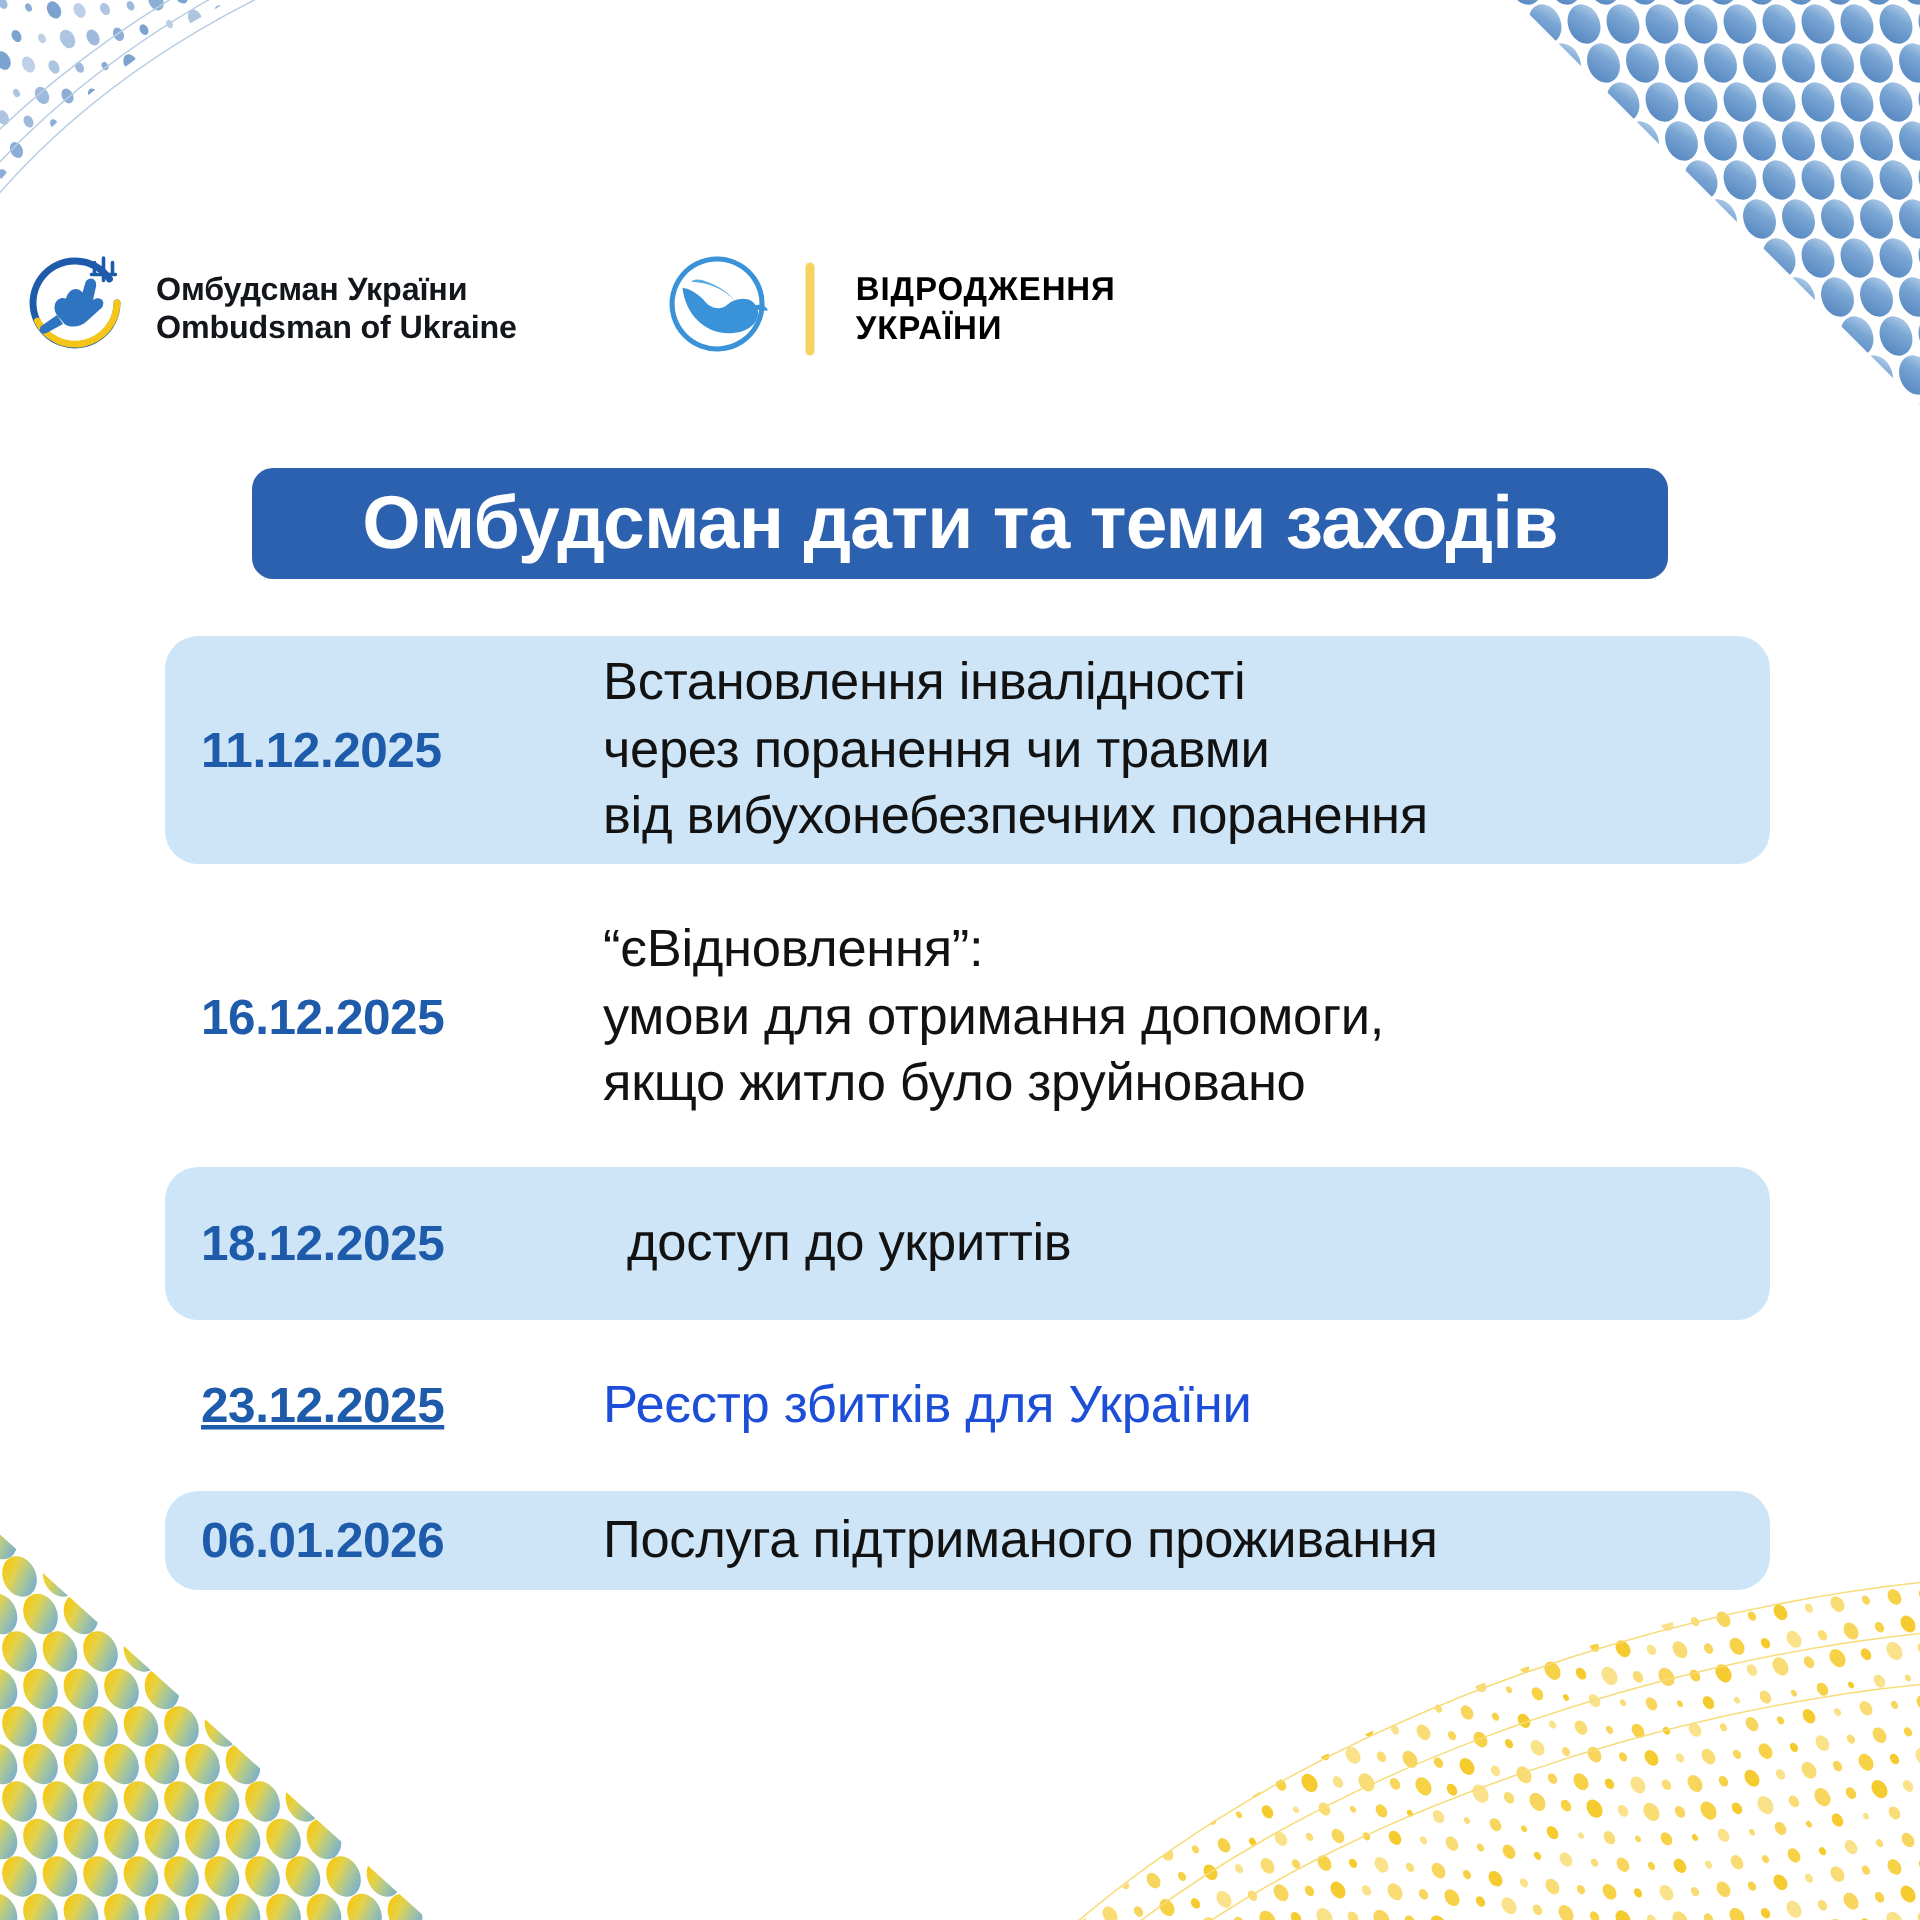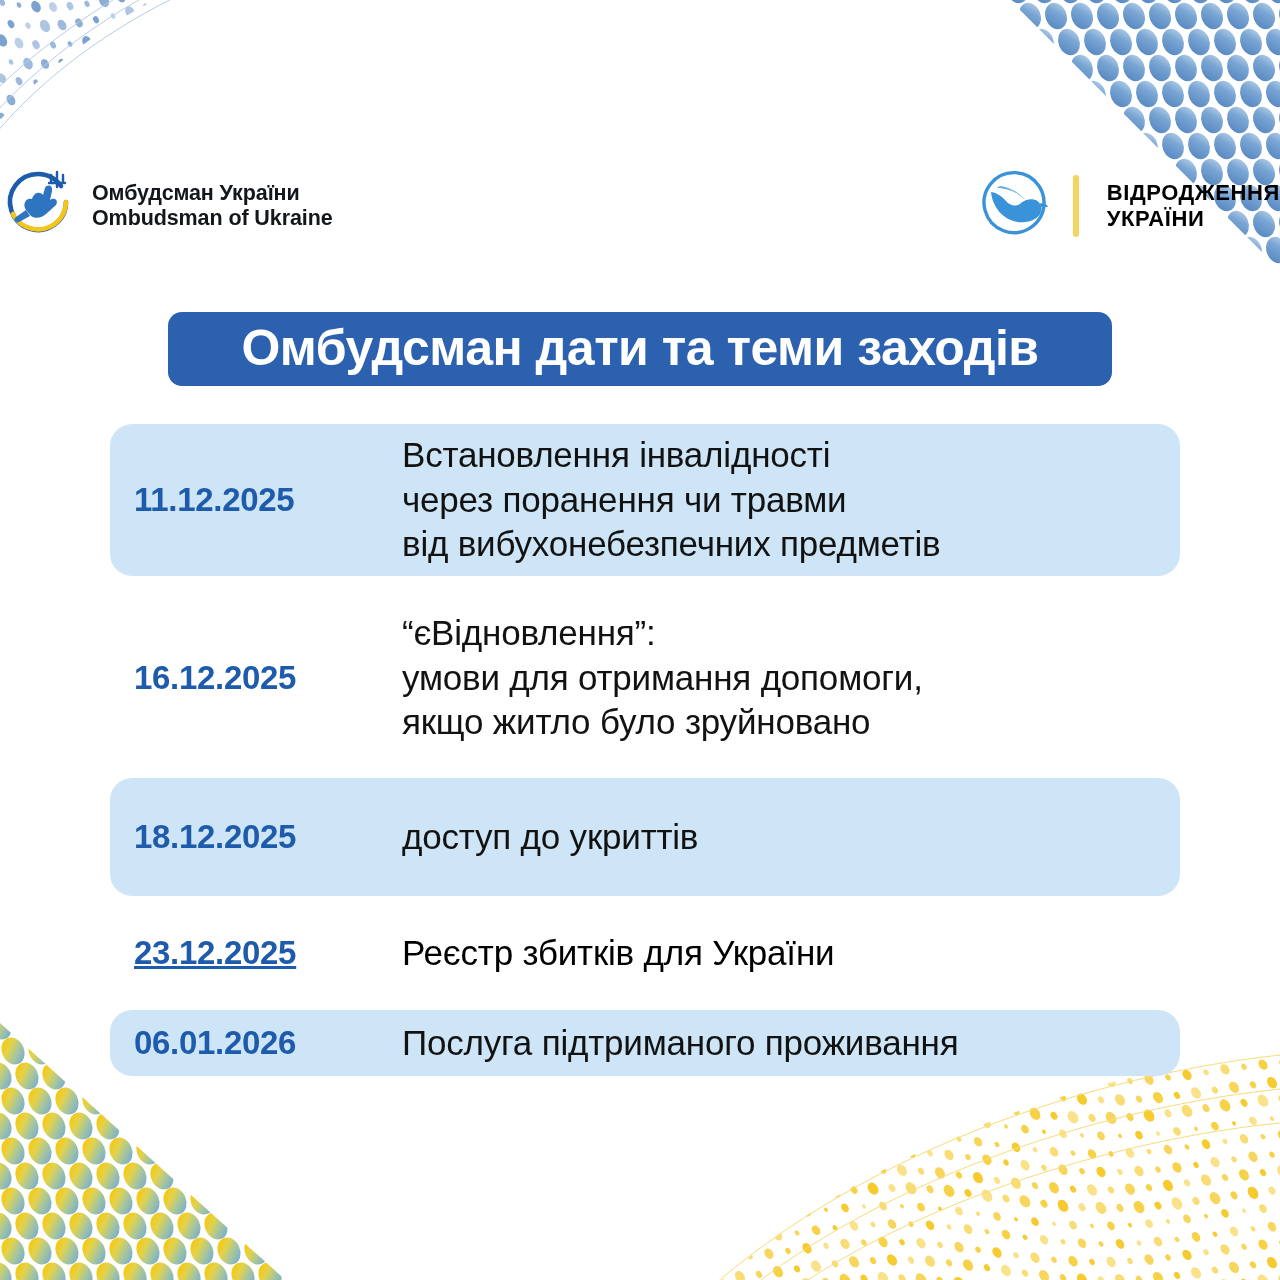--- a/index.html
+++ b/index.html
@@ -25,27 +25,27 @@
   .deco svg { display: block; }
 
   #deco-top-left   { left: -30px;  top: -70px; }
   #deco-top-right  { right: -20px; top: -40px; }
   #deco-bottom-left{ left: -60px;  bottom: -30px; }
   #deco-bottom-right{right: -10px; bottom: -30px; }
 
   
   #header-logos {
     position: absolute;
-    left: 0; right: 0;
+    left: 12px; right: 0;
     top: 160px;
     height: 92px;
     display: flex;
-    justify-content: space-between;
+    justify-content: flex-start;
     align-items: center;
-    gap: 74px;
+    gap: 94px;
   }
   .logo-block {
     display: flex;
     align-items: center;
     gap: 14px;
   }
   .logo-text-stack {
     display: flex;
     flex-direction: column;
     justify-content: center;
@@ -135,21 +135,21 @@
     color: #121212;
     font-size: 35px;
     font-weight: 400;
     line-height: 1.27;
     letter-spacing: -0.2px;
   }
   .row-topic .tline { display: block; white-space: nowrap; }
 
   
   .row.h3 { height: 152px; }
-  .row.h2 { height: 118px; }
+  .row.h2 { height: 102px; gap: 16px; }
   .row.h1 { height: 66px; }
   .gap-a { height: 26px; }
   .gap-b { height: 24px; }
   .gap-c { height: 24px; }
   .gap-d { height: 24px; }
 </style>
 </head>
 <body>
 
 <div id="page">
@@ -1595,21 +1595,21 @@
   <div id="title-banner">
     <span class="title-text">Омбудсман дати та теми заходів</span>
   </div>
 
   <div id="schedule">
       <div class="row shaded h3" style="background: rgb(205, 229, 246);">
         <div class="row-date" style="color: rgb(31, 91, 171);">11.12.2025</div>
         <div class="row-topic" style="color: rgb(18, 18, 18);">
           <span class="tline">Встановлення інвалідності</span>
           <span class="tline">через поранення чи травми</span>
-          <span class="tline">від вибухонебезпечних предметів</span>
+          <span class="tline">від вибухонебезпечних поранення</span>
         </div>
       </div>
       <div class="gap-a"></div>
       <div class="row plain h3">
         <div class="row-date" style="color: rgb(31, 91, 171);">16.12.2025</div>
         <div class="row-topic" style="color: rgb(18, 18, 18);">
           <span class="tline">“єВідновлення”:</span>
           <span class="tline">умови для отримання допомоги,</span>
           <span class="tline">якщо житло було зруйновано</span>
         </div>
@@ -1617,21 +1617,21 @@
       <div class="gap-b"></div>
       <div class="row shaded h2" style="background: rgb(205, 229, 246);">
         <div class="row-date" style="color: rgb(31, 91, 171);">18.12.2025</div>
         <div class="row-topic" style="color: rgb(18, 18, 18);">
           <span class="tline">доступ до укриттів</span>
         </div>
       </div>
       <div class="gap-c"></div>
       <div class="row plain h1">
         <div class="row-date" style="color: rgb(31, 91, 171); text-decoration: underline;">23.12.2025</div>
-        <div class="row-topic" style="color: #000000;">
+        <div class="row-topic" style="color: #1d4ed8;">
           <span class="tline">Реєстр збитків для України</span>
         </div>
       </div>
       <div class="gap-d"></div>
       <div class="row shaded h1" style="background: rgb(205, 229, 246);">
         <div class="row-date" style="color: rgb(31, 91, 171);">06.01.2026</div>
         <div class="row-topic" style="color: rgb(18, 18, 18);">
           <span class="tline">Послуга підтриманого проживання</span>
         </div>
       </div>

